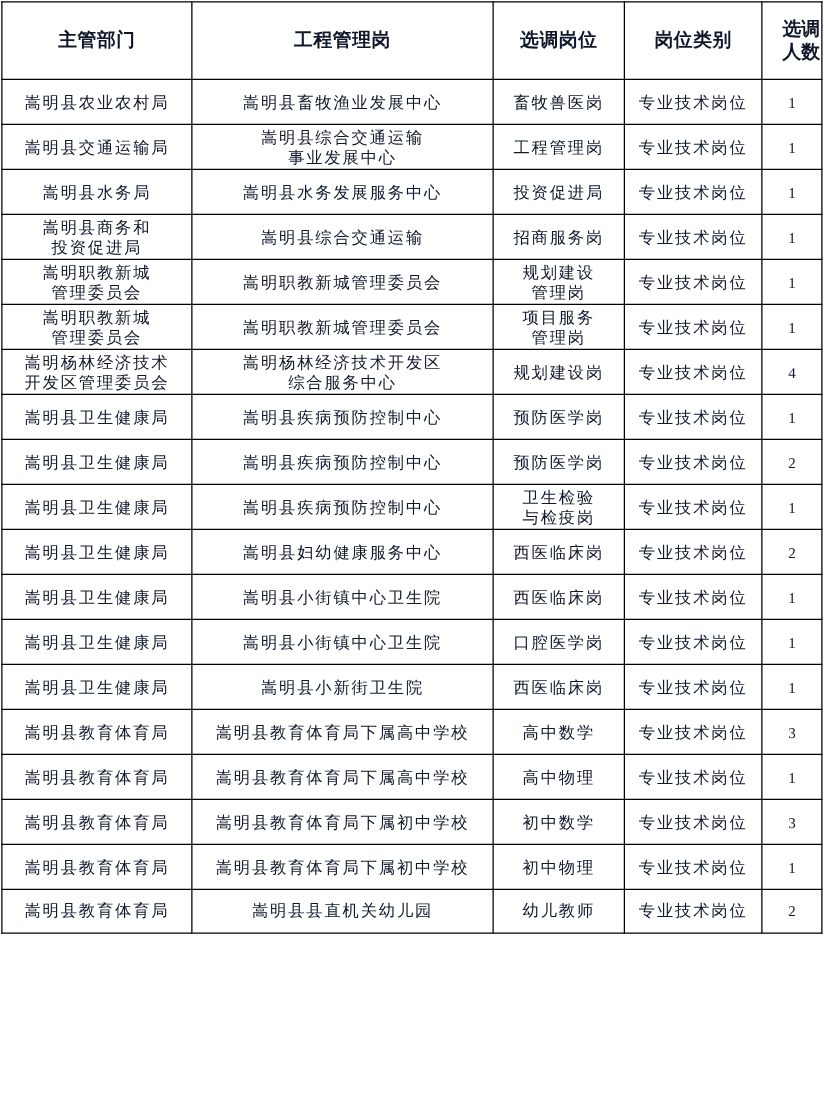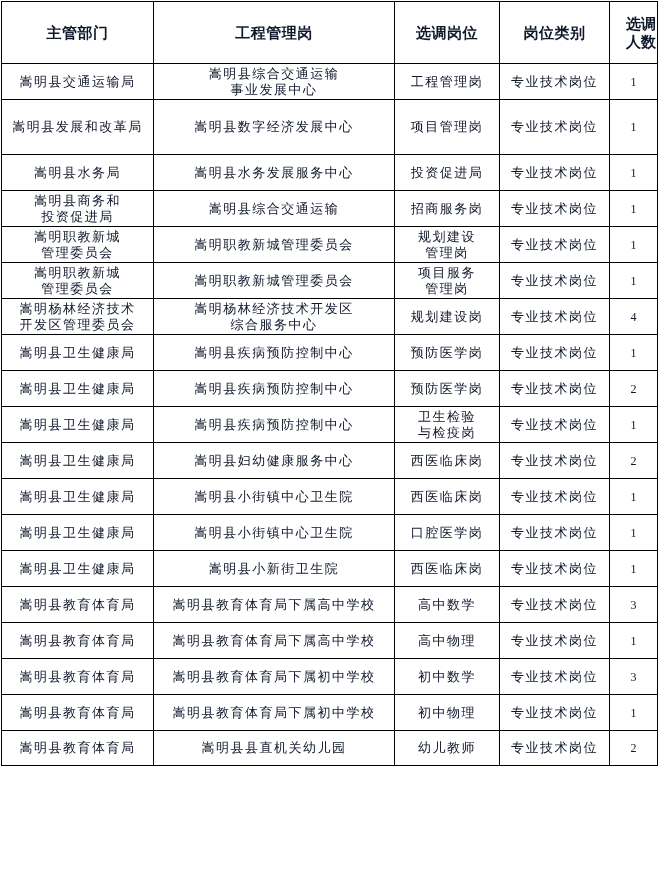--- a/index.html
+++ b/index.html
@@ -47,41 +47,41 @@
       <th>岗位类别</th>
       <th class="count-h">
         <span class="ml">选调</span>
         <span class="ml">人数</span>
       </th>
     </tr>
   </thead>
   <tbody id="tbody">
       <tr style="height: 36px;">
         <td>
+          <span class="ml">嵩明县农业农村局</span>
+        </td>
+        <td>
+          <span class="ml">嵩明县畜牧渔业发展中心</span>
+        </td>
+        <td>
+          <span class="ml">畜牧兽医岗</span>
+        </td>
+        <td>专业技术岗位</td>
+        <td class="count">1</td>
+      </tr>
+      <tr style="height: 36px;">
+        <td>
           <span class="ml">嵩明县交通运输局</span>
         </td>
         <td>
           <span class="ml">嵩明县综合交通运输</span>
           <span class="ml">事业发展中心</span>
         </td>
         <td>
           <span class="ml">工程管理岗</span>
-        </td>
-        <td>专业技术岗位</td>
-        <td class="count">1</td>
-      </tr>
-      <tr style="height: 55px;">
-        <td>
-          <span class="ml">嵩明县发展和改革局</span>
-        </td>
-        <td>
-          <span class="ml">嵩明县数字经济发展中心</span>
-        </td>
-        <td>
-          <span class="ml">项目管理岗</span>
         </td>
         <td>专业技术岗位</td>
         <td class="count">1</td>
       </tr>
       <tr style="height: 36px;">
         <td>
           <span class="ml">嵩明县水务局</span>
         </td>
         <td>
           <span class="ml">嵩明县水务发展服务中心</span>

